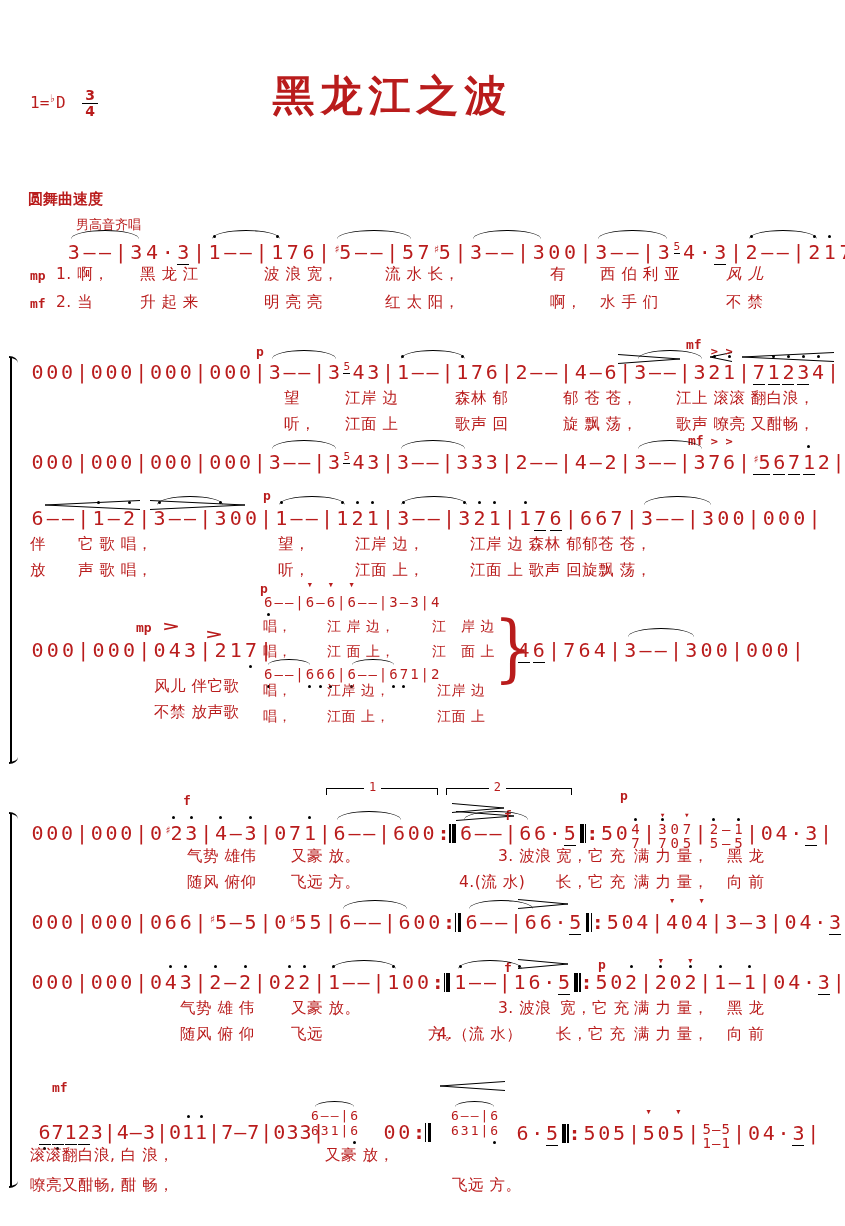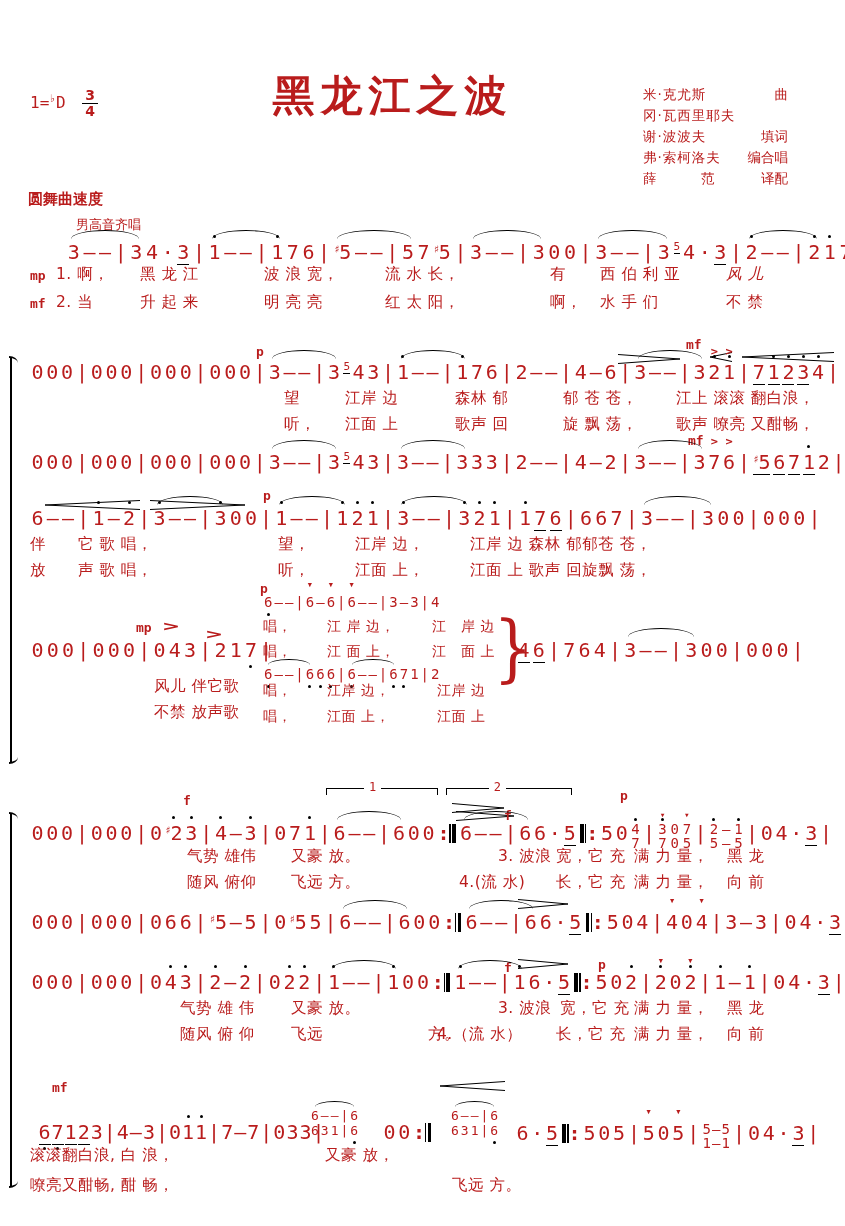--- a/index.html
+++ b/index.html
@@ -71,42 +71,20 @@
 
 <div id="page">
   <div id="keysig">
     <span>1=</span><span class="flat">♭</span><span>D</span>
     <span class="ts">
       <span class="n">3</span>
       <span class="d">4</span>
     </span>
   </div>
   <h1 id="title">黑龙江之波</h1>
-  <div id="credits">
-    <div class="crow">
-        <span class="cl">米·克尤斯</span>
-        <span class="cr">曲</span>
-      </div>
-    <div class="crow">
-        <span class="cl">冈·瓦西里耶夫</span>
-        <span class="cr"></span>
-      </div>
-    <div class="crow">
-        <span class="cl">谢·波波夫</span>
-        <span class="cr">填词</span>
-      </div>
-    <div class="crow">
-        <span class="cl">弗·索柯洛夫</span>
-        <span class="cr">编合唱</span>
-      </div>
-    <div class="crow">
-        <span class="cl">薛　　　范</span>
-        <span class="cr">译配</span>
-      </div>
-  </div>
   <div id="tempo">圆舞曲速度</div>
   <div id="part">男高音齐唱</div>
   <div id="score">
       <div class="sysbracket" style="left: 10px; top: 358px; height: 404px;"></div>
       <div class="sysbracket" style="left: 10px; top: 814px; height: 372px;"></div>
       <div class="music" style="left: 66px; top: 240px; --sp: 1.8px;"><span class="slur"><i class="arc"></i><span class="tk note">3</span><span class="tk dash">–</span><span class="tk dash">–</span><span class="tk bar">|</span><span class="tk note">3</span></span><span class="tk note">4</span><span class="tk dot">·</span><span class="tk note u">3</span><span class="tk bar">|</span><span class="slur"><i class="arc"></i><span class="tk note">1<i class="du"></i></span><span class="tk dash">–</span><span class="tk dash">–</span><span class="tk bar">|</span><span class="tk note">1<i class="du"></i></span></span><span class="tk note">7</span><span class="tk note">6</span><span class="tk bar">|</span><span class="slur"><i class="arc"></i><span class="tk note"><span class="sh">♯</span>5</span><span class="tk dash">–</span><span class="tk dash">–</span><span class="tk bar">|</span><span class="tk note">5</span></span><span class="tk note">7</span><span class="tk note"><span class="sh">♯</span>5</span><span class="tk bar">|</span><span class="slur"><i class="arc"></i><span class="tk note">3</span><span class="tk dash">–</span><span class="tk dash">–</span><span class="tk bar">|</span><span class="tk note">3</span></span><span class="tk note">0</span><span class="tk note">0</span><span class="tk bar">|</span><span class="slur"><i class="arc"></i><span class="tk note">3</span><span class="tk dash">–</span><span class="tk dash">–</span><span class="tk bar">|</span><span class="tk note">3</span></span><span class="grace">5</span><span class="tk note">4</span><span class="tk dot">·</span><span class="tk note u">3</span><span class="tk bar">|</span><span class="slur"><i class="arc"></i><span class="tk note">2<i class="du"></i></span><span class="tk dash">–</span><span class="tk dash">–</span><span class="tk bar">|</span><span class="tk note">2<i class="du"></i></span></span><span class="tk note">1<i class="du"></i></span><span class="tk note">7</span></div>
       <span class="dyn" style="left: 30px; top: 268px;">mp</span>
       <span class="lyrseg" style="left: 56px; top: 264px;">1. 啊，</span>
       <span class="lyrseg" style="left: 140px; top: 264px;">黑 龙 江</span>
       <span class="lyrseg" style="left: 264px; top: 264px;">波 浪 宽，</span>

